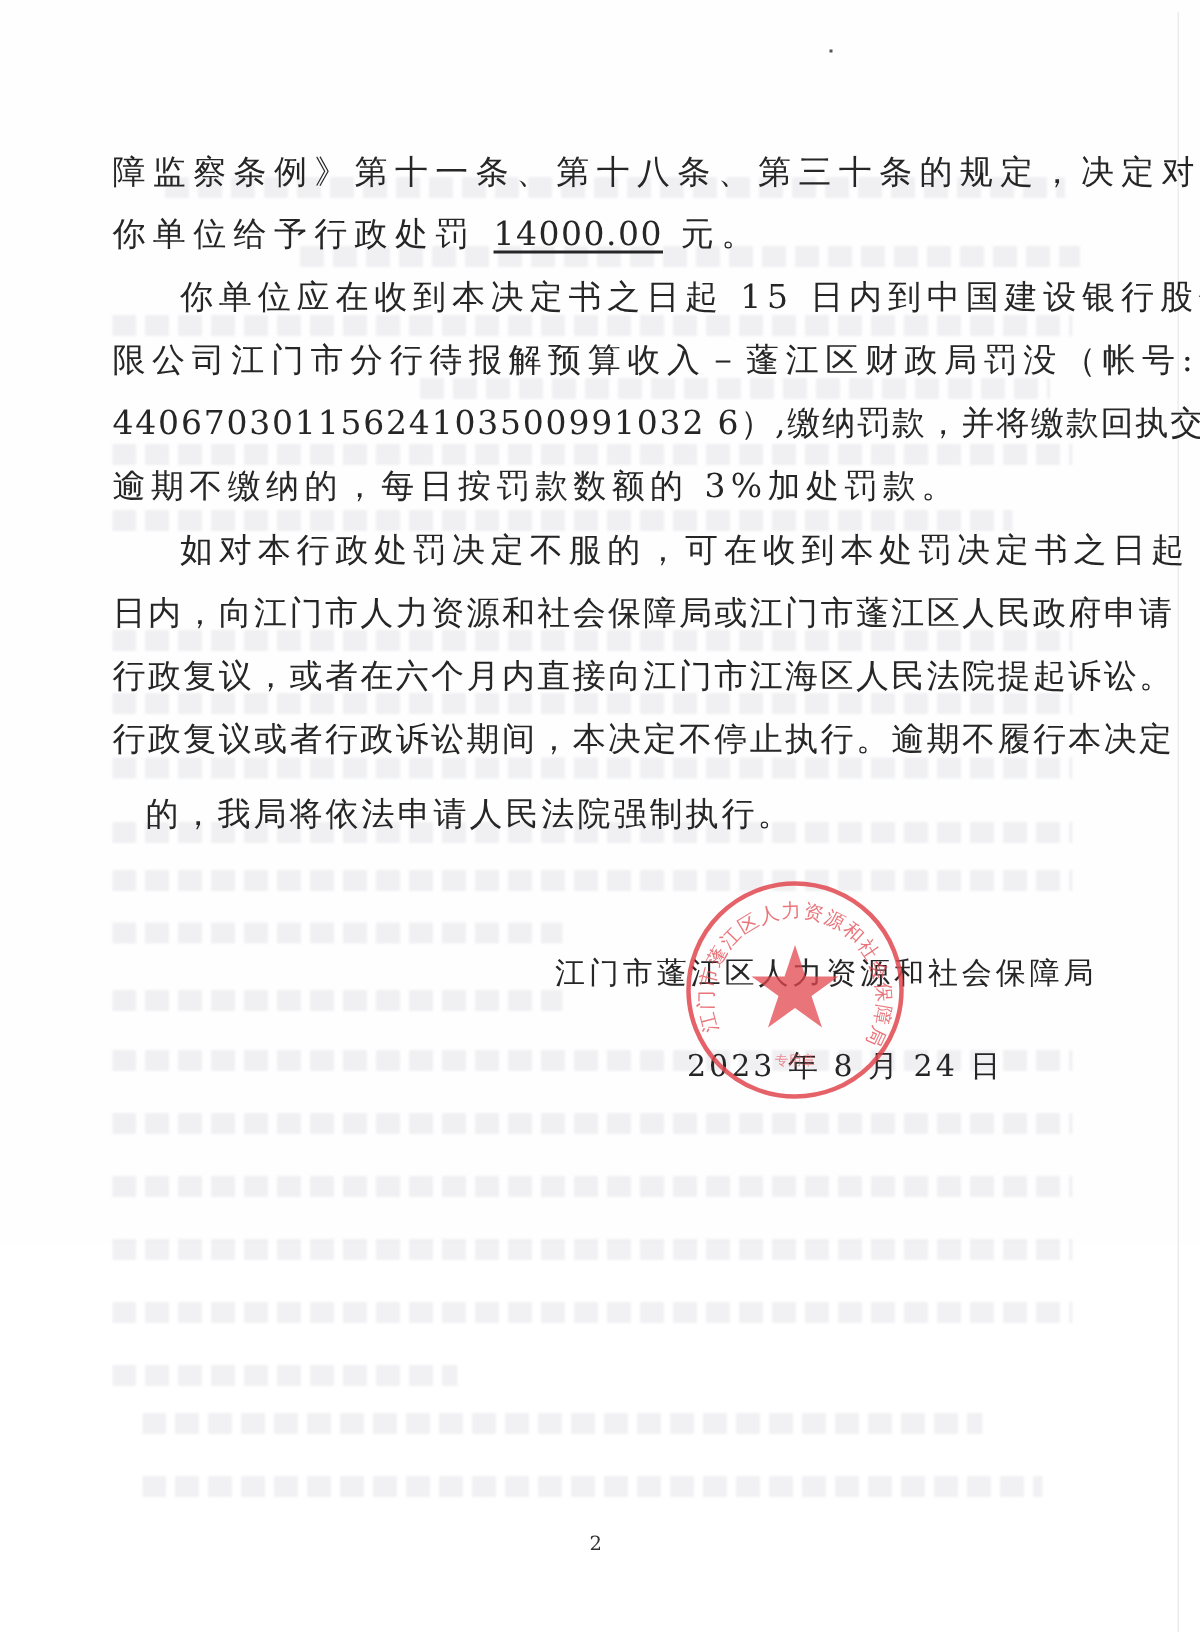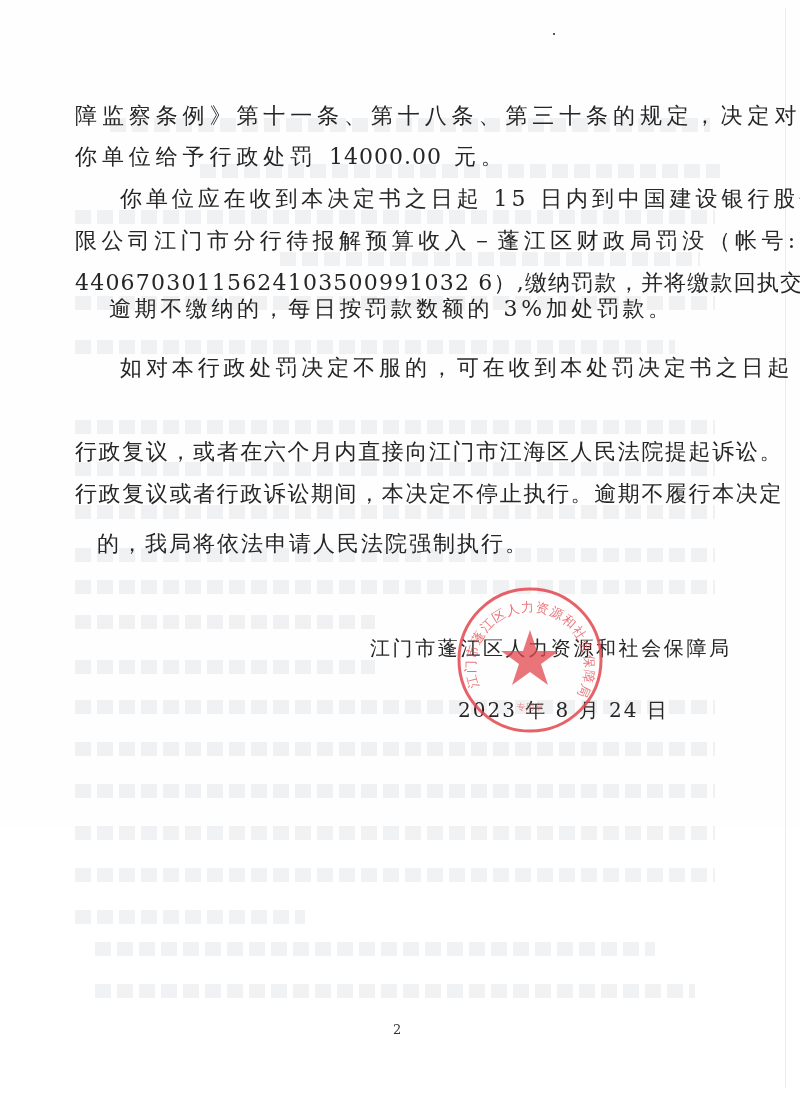--- a/index.html
+++ b/index.html
@@ -46,20 +46,21 @@
       position: absolute;
       left: 75px;
       font-size: 22px;
       line-height: 26px;
       white-space: nowrap;
       letter-spacing: 4.9px;
       color: #262626;
     }
     .line.indent { left: 120px; }
     .amount {
+      text-decoration: underline;
       text-underline-offset: 4px;
       letter-spacing: 1px;
     }
     .signature {
       position: absolute;
       left: 370px;
       font-size: 20px;
       line-height: 24px;
       letter-spacing: 2.6px;
       white-space: nowrap;
@@ -121,23 +122,24 @@
     <span>你单位给予行政处罚</span>
     <span class="amount">14000.00</span>
     <span>元。</span>
   </div>
 
   <div class="line indent" style="top:186px;letter-spacing:3.9px;">你单位应在收到本决定书之日起 15 日内到中国建设银行股份有</div>
   <div class="line" style="top:228px;letter-spacing:4.4px;">限公司江门市分行待报解预算收入－蓬江区财政局罚没（帐号:</div>
   <div class="line" style="top:270px;letter-spacing:1.2px;">
     <span>44067030115624103500991032 6</span><span>）,缴纳罚款，并将缴款回执交回我局。</span>
   </div>
-  <div class="line" style="top:296px;letter-spacing:3.6px;margin-left:34px;">逾期不缴纳的，每日按罚款数额的 3%加处罚款。</div>
+  <div class="line" style="top:312px;letter-spacing:3.6px;">逾期不缴纳的，每日按罚款数额的 3%加处罚款。</div>
 
   <div class="line indent" style="top:355px;letter-spacing:3.9px;">如对本行政处罚决定不服的，可在收到本处罚决定书之日起 60</div>
+  <div class="line" style="top:397px;letter-spacing:1.6px;">日内，向江门市人力资源和社会保障局或江门市蓬江区人民政府申请</div>
   <div class="line" style="top:481px;letter-spacing:1.6px;">行政复议或者行政诉讼期间，本决定不停止执行。逾期不履行本决定</div>
   <div class="line" style="top:439px;letter-spacing:1.6px;">行政复议，或者在六个月内直接向江门市江海区人民法院提起诉讼。</div>
   <div class="line" style="top:531px;letter-spacing:2px;margin-left:22px;">的，我局将依法申请人民法院强制执行。</div>
 
   <div class="signature" style="top:636px;">江门市蓬江区人力资源和社会保障局</div>
   <div class="date" style="top:678px;margin-top:20px;">2023 年 8 月 24 日</div>
 
   <svg class="seal" viewBox="0 0 150 150">
     <circle cx="75" cy="75" r="71" fill="none" stroke="#e2474f" stroke-width="3" opacity="0.85"></circle>
     <path id="seal-arc" d="M 28 110 A 55 55 0 1 1 122 110" fill="none"></path>

